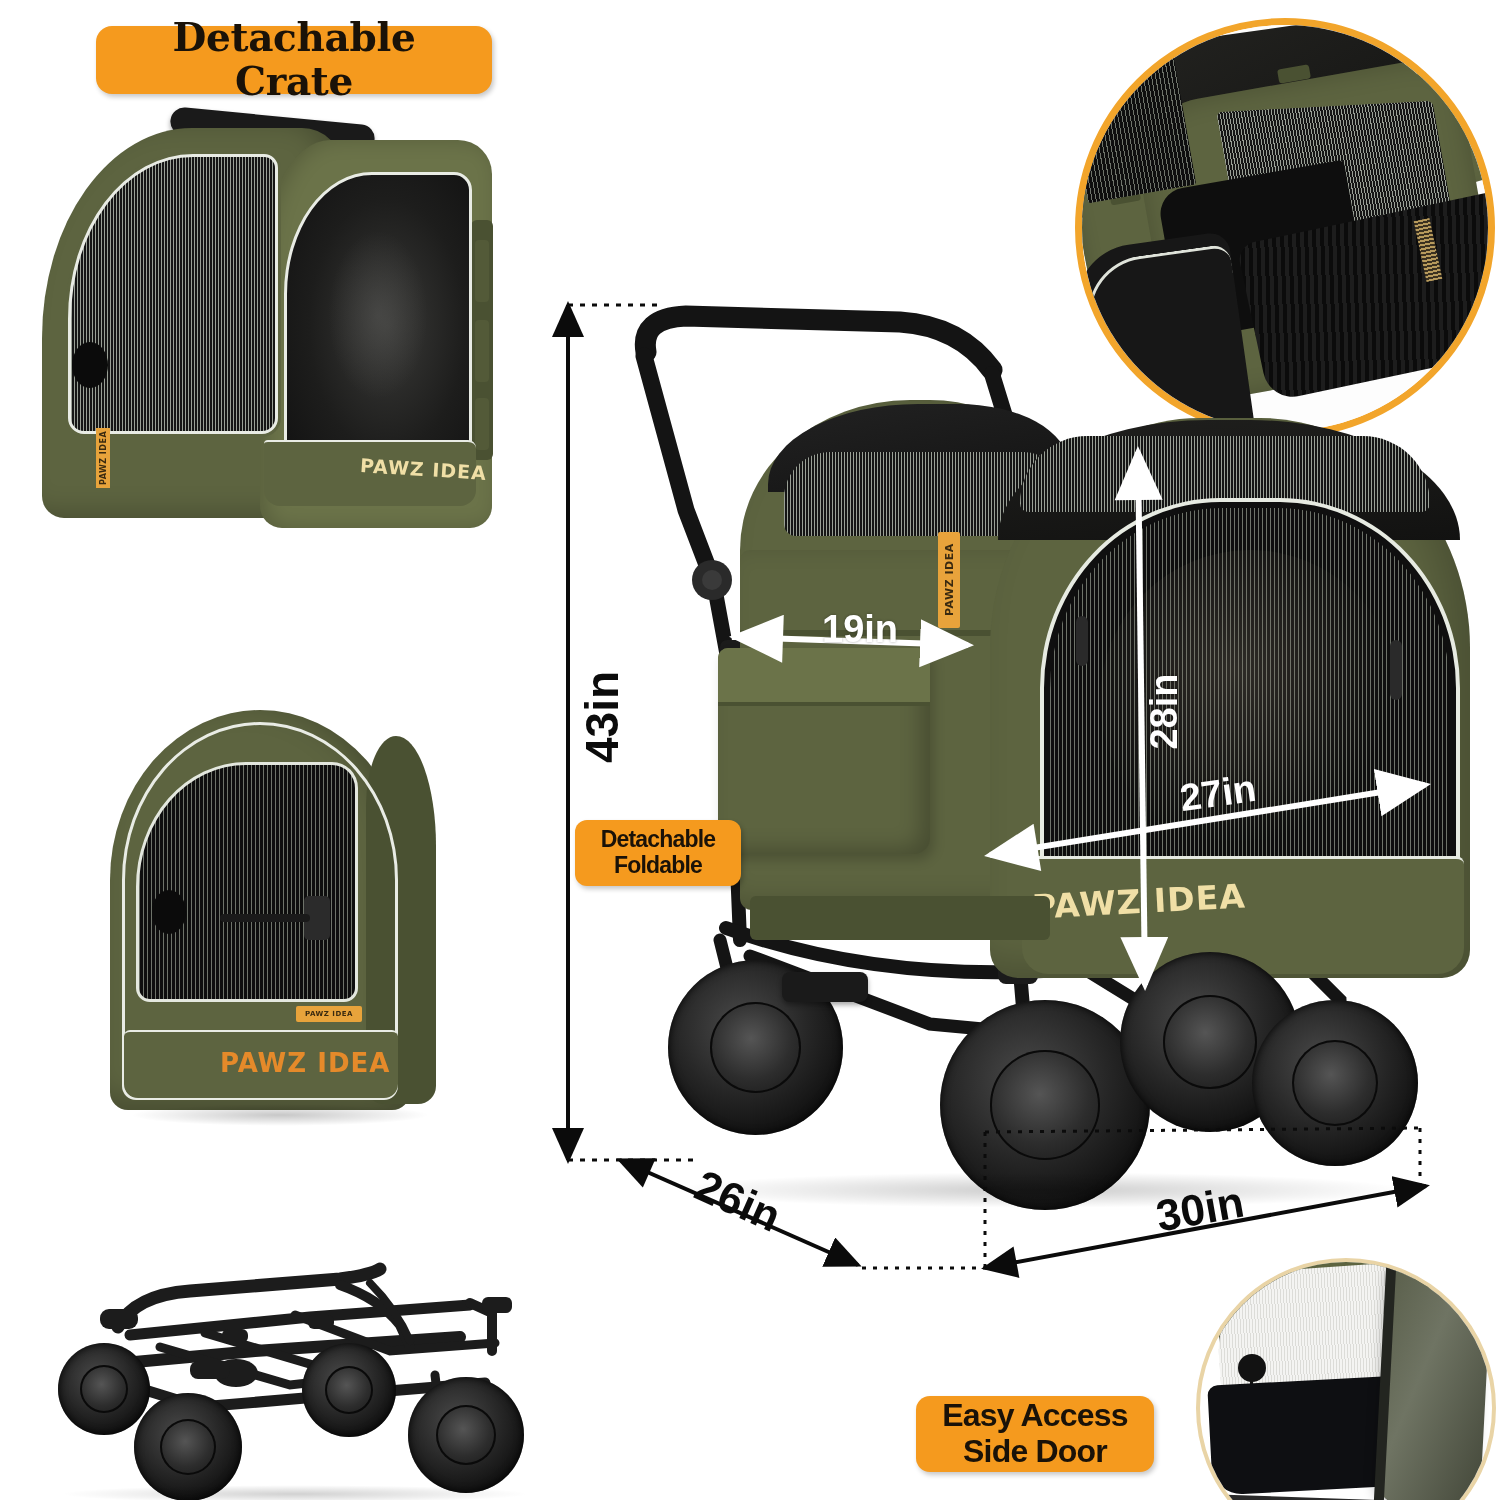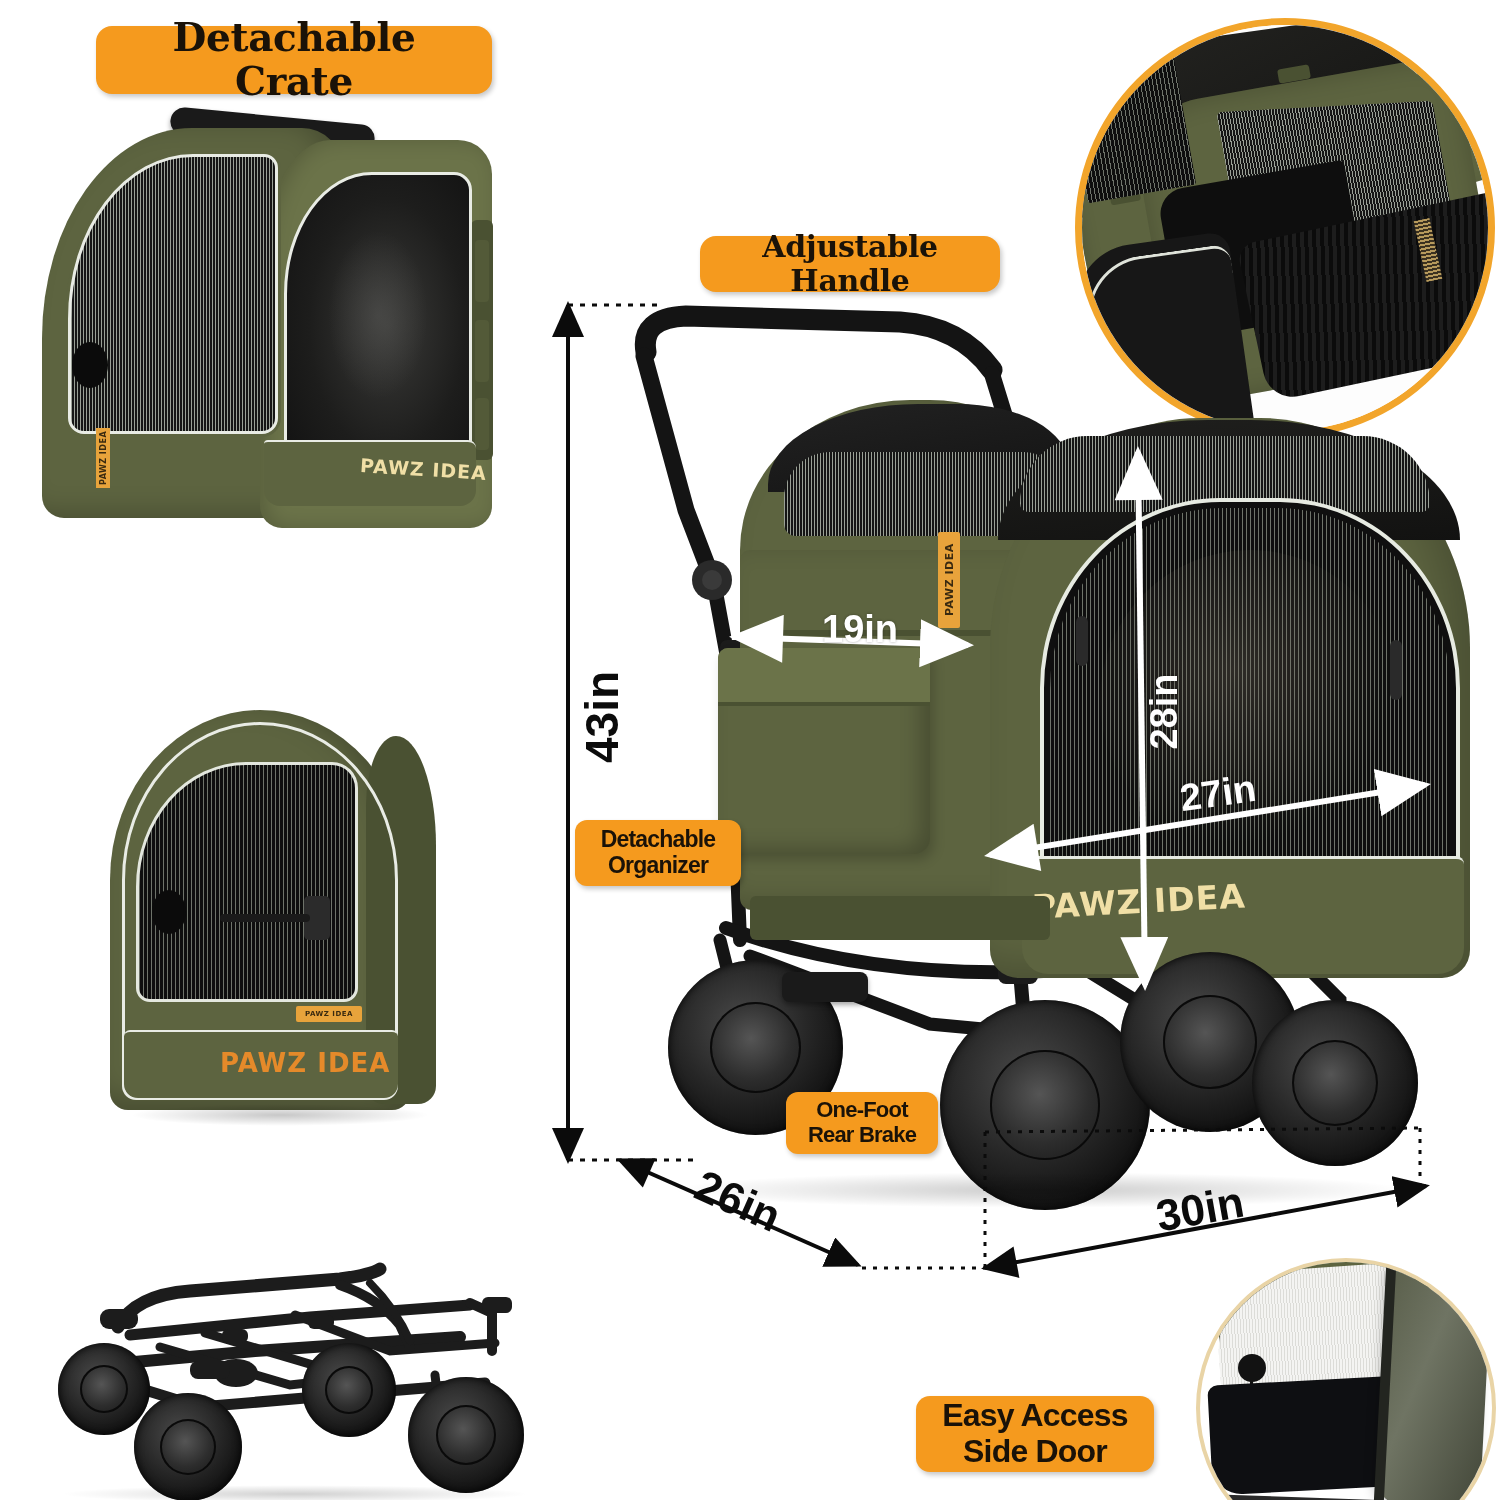--- a/index.html
+++ b/index.html
@@ -209,21 +209,20 @@
     <div class="wheel" style="left:18px; top:88px; width:92px; height:92px;"></div>
     <div class="wheel" style="left:94px; top:138px; width:108px; height:108px;"></div>
     <div class="wheel" style="left:262px; top:88px; width:94px; height:94px;"></div>
     <div class="wheel" style="left:368px; top:122px; width:116px; height:116px;"></div>
 
     <div class="art" style="left:20px; top:230px; width:470px; height:18px; border-radius:50%;
                 background:radial-gradient(ellipse, rgba(0,0,0,.18), rgba(0,0,0,0) 70%);"></div>
   </div>
 
 
-  <div class="pill" style="left:700px; top:236px; width:300px; height:56px; font-size:30px;">Adjustable Handle</div>
 
   <div class="circ-inset" style="left:1075px; top:18px; width:420px; height:420px;
               border:7px solid #F2A52B; background:#ffffff;">
     <div class="art" style="left:0; top:0; width:100%; height:100%; background:#fdfdfd;"></div>
 
     <div class="art" style="left:-30px; top:10px; width:360px; height:200px;
                 background:linear-gradient(160deg,#242421,#111110);
                 border-radius:0 0 60% 40%; transform:rotate(-8deg);"></div>
 
     <div class="art olive" style="left:-10px; top:92px; width:430px; height:120px; transform:rotate(-17deg) skewX(-6deg);
@@ -397,24 +396,22 @@
 
   <div class="dim white" style="left:1126px; top:690px; font-size:38px; transform:rotate(-90deg); transform-origin:center;">28in</div>
 
   <div class="dim white" style="left:1180px; top:772px; font-size:38px; transform:rotate(-8deg);">27in</div>
 
   <div class="dim black" style="left:694px; top:1176px; font-size:44px; transform:rotate(24deg);">26in</div>
 
   <div class="dim black" style="left:1156px; top:1184px; font-size:44px; transform:rotate(-10deg);">30in</div>
 
   <div class="pill sans" style="left:575px; top:820px; width:166px; height:66px; font-size:23px; border-radius:12px;">Detachable
-Organizer</div>
-
-  <div class="pill sans" style="left:786px; top:1092px; width:152px; height:62px; font-size:22px; border-radius:12px;">One-Foot
-Rear Brake</div>
+Foldable</div>
+
 
   <div class="pill sans" style="left:916px; top:1396px; width:238px; height:76px; font-size:32px; border-radius:14px;">Easy Access
 Side Door</div>
 
   <div class="circ-inset" style="left:1196px; top:1258px; width:300px; height:300px;
               border:4px solid #e9d4a6; background:#ffffff;">
 
     <div class="art olive" style="left:18px; top:-30px; width:220px; height:120px; border-radius:110px 110px 0 0;
                 transform:rotate(-6deg);"></div>
     <div class="art" style="left:14px; top:-34px; width:80px; height:120px; background:#3a3f28;

